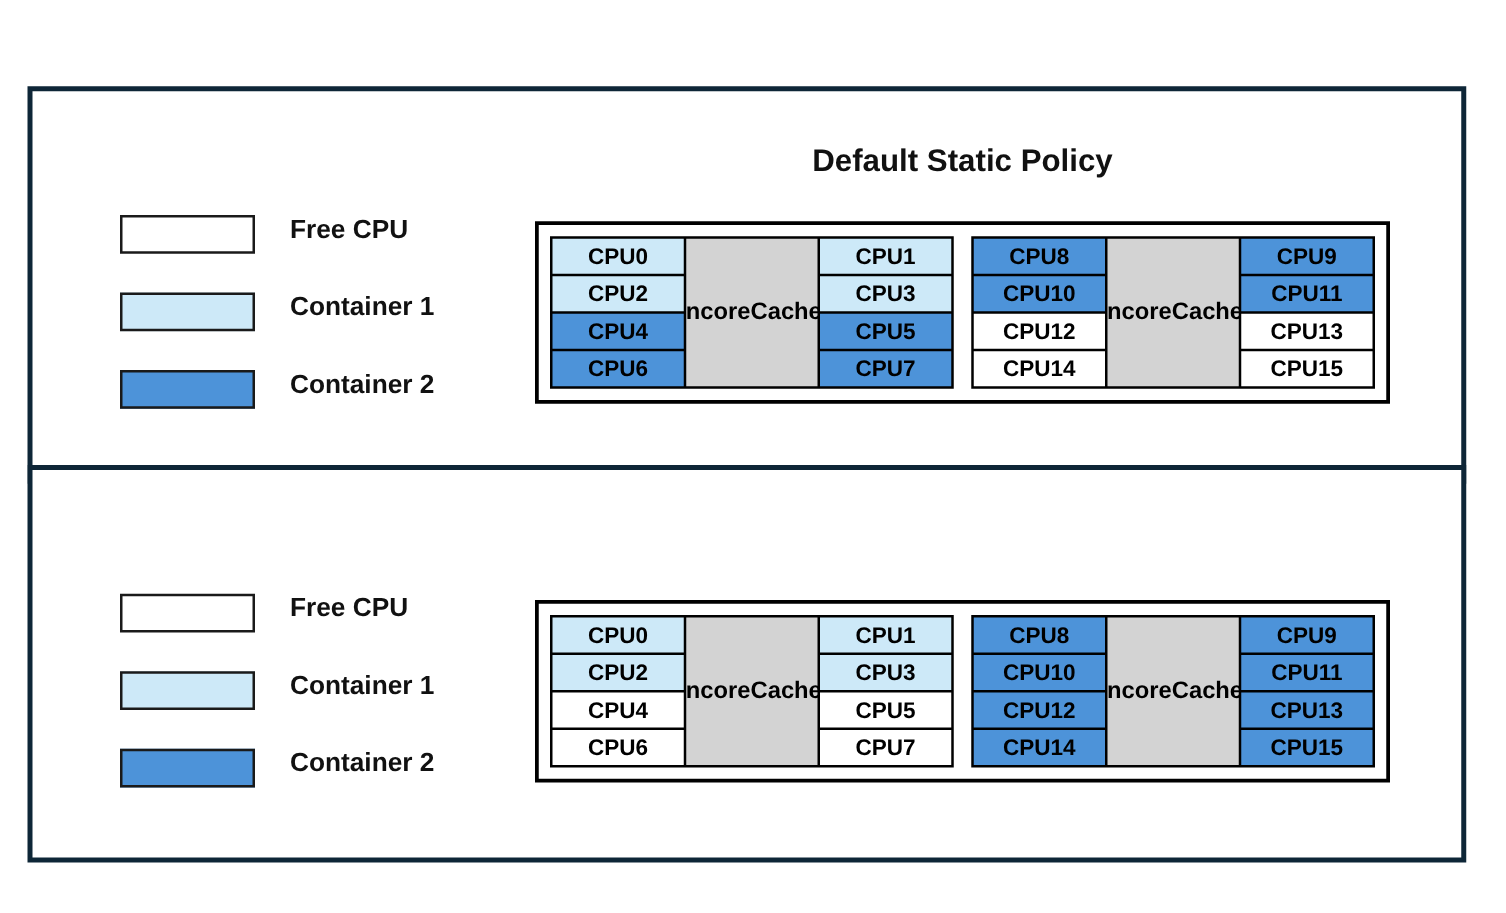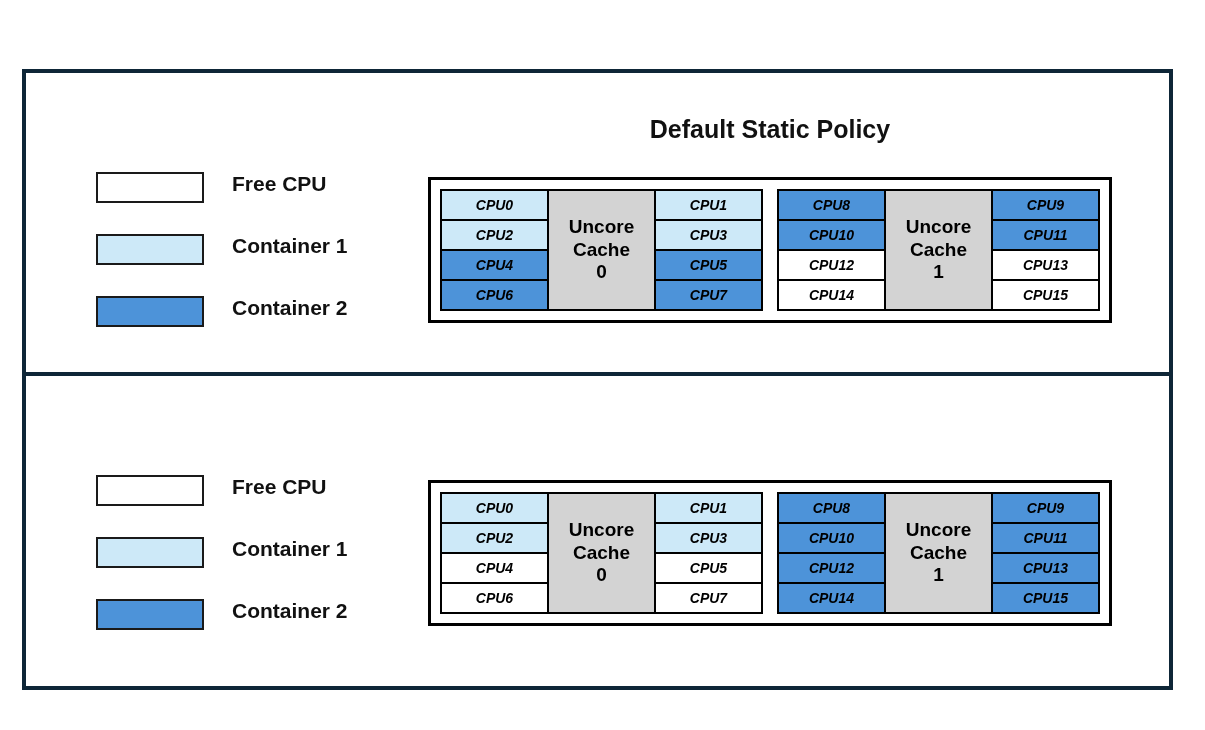--- a/index.html
+++ b/index.html
@@ -37,27 +37,27 @@
     border:3px solid #000; padding:9px; background:#fff;
   }
   .cache-block {
     display:grid;
     grid-template-columns:repeat(3, 105px);
     grid-template-rows:repeat(4, 28px);
     gap:2px; background:#000; padding:2px;
   }
   .uncore-cell {
     grid-column:2; grid-row:1 / 5;
-    display:flex; flex-direction:column; justify-content:center; align-items:center;
+    display:flex; flex-direction:row; justify-content:center; align-items:center;
     font-weight:bold; font-size:19px; line-height:1.18; color:#000;
     background:#D3D3D3;
   }
   .cpu-cell {
     display:flex; justify-content:center; align-items:center;
-    font-weight:bold; font-size:14px; color:#000; background:#fff;font-style:italic;
+    font-weight:bold; font-size:18px; color:#000; background:#fff;
   }
 </style>
 </head>
 <body>
 
 <div class="panel" id="panel-0" style="border-color: rgb(14, 38, 55); margin-top: 44px;">
   <div class="panel-title">Default Static Policy</div>
 
   <div class="legend">
     <div class="legend-row">

